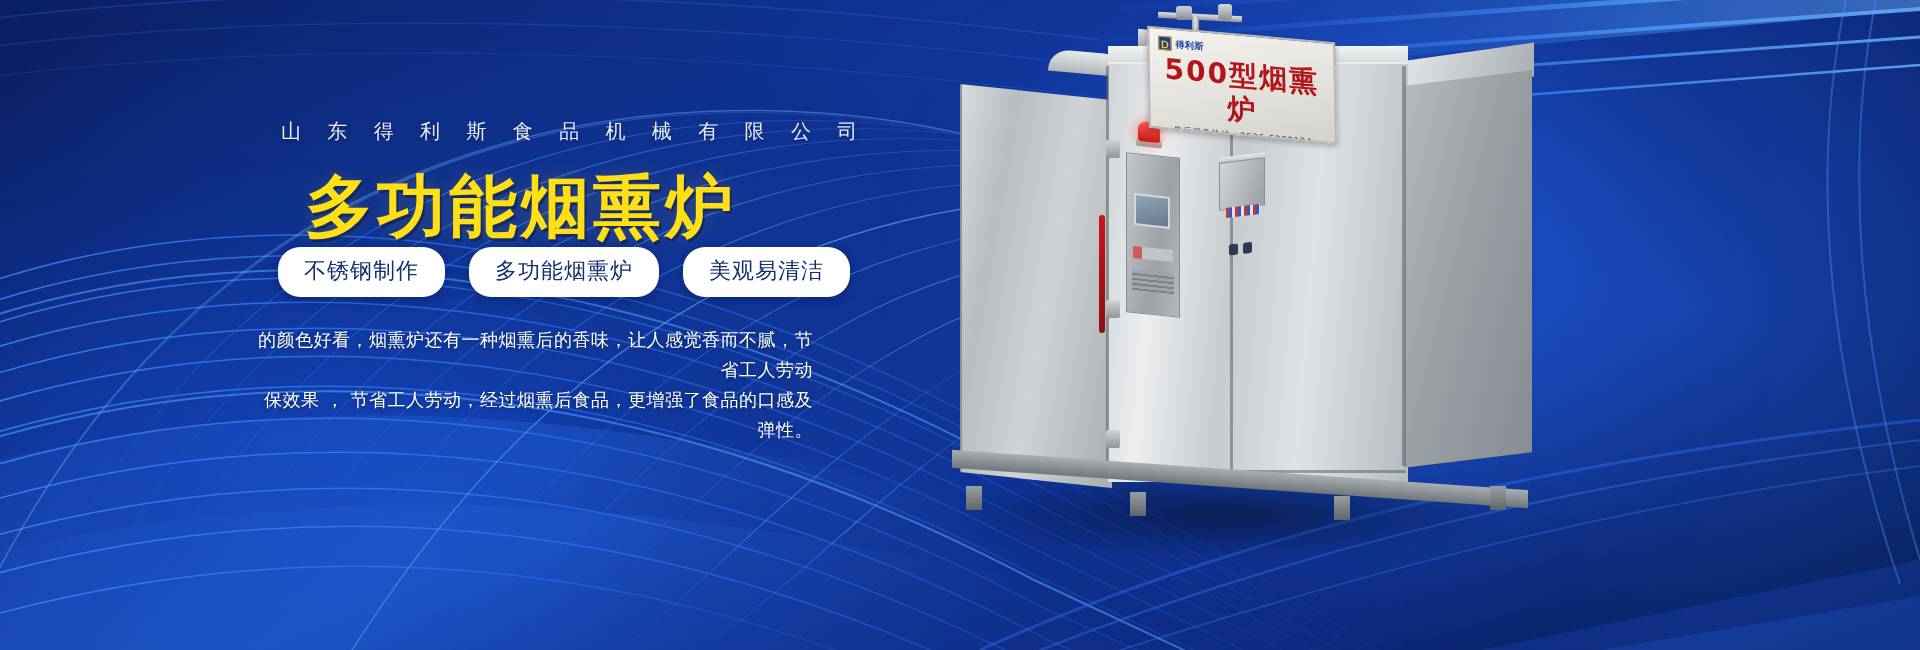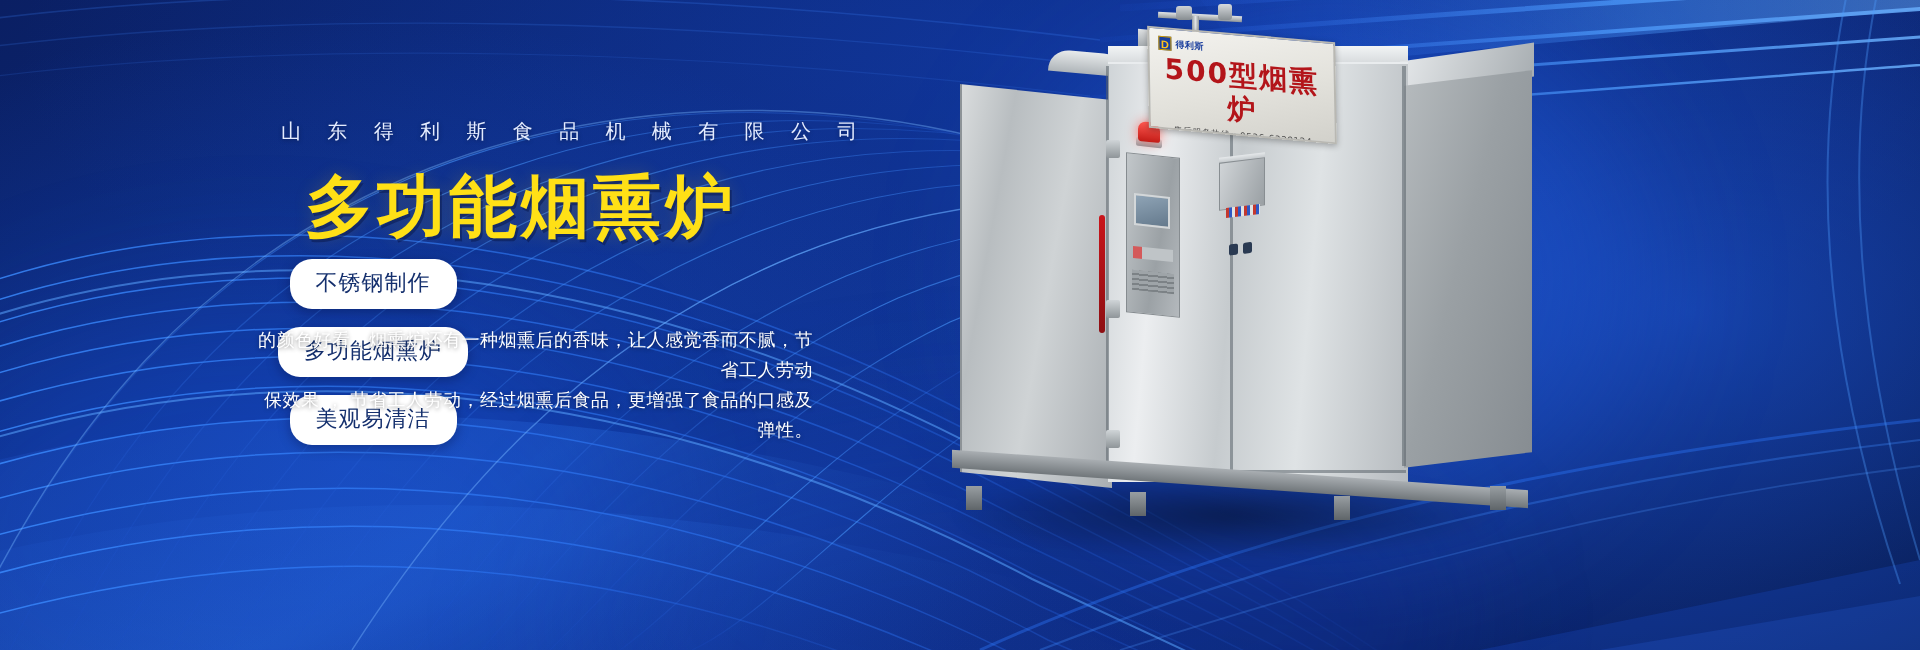--- a/index.html
+++ b/index.html
@@ -45,22 +45,22 @@
 
   .headline {
     position:absolute; left:305px; top:162px;
     font-size:68px; font-weight:bold; letter-spacing:4px;
     color:#ffe016; white-space:nowrap;
     font-family:"DejaVu Sans",sans-serif;
     text-shadow:2px 3px 0 rgba(10,25,80,.55), 0 0 18px rgba(255,200,0,.18);
   }
 
   .pills {
-    position:absolute; left:278px; top:259px;
-    display:flex; gap:18px; align-items:center;flex-direction:column;
+    position:absolute; left:278px; top:247px;
+    display:flex; gap:24px; align-items:center;
   }
   .pill {
     background:#ffffff; color:#15306e;
     font-size:22px; font-weight:500;
     border-radius:22px;
     padding:9px 26px 11px 26px;
     letter-spacing:1px;
     white-space:nowrap;
     font-family:"DejaVu Sans",sans-serif;
     box-shadow:0 3px 12px rgba(0,10,50,.35);

